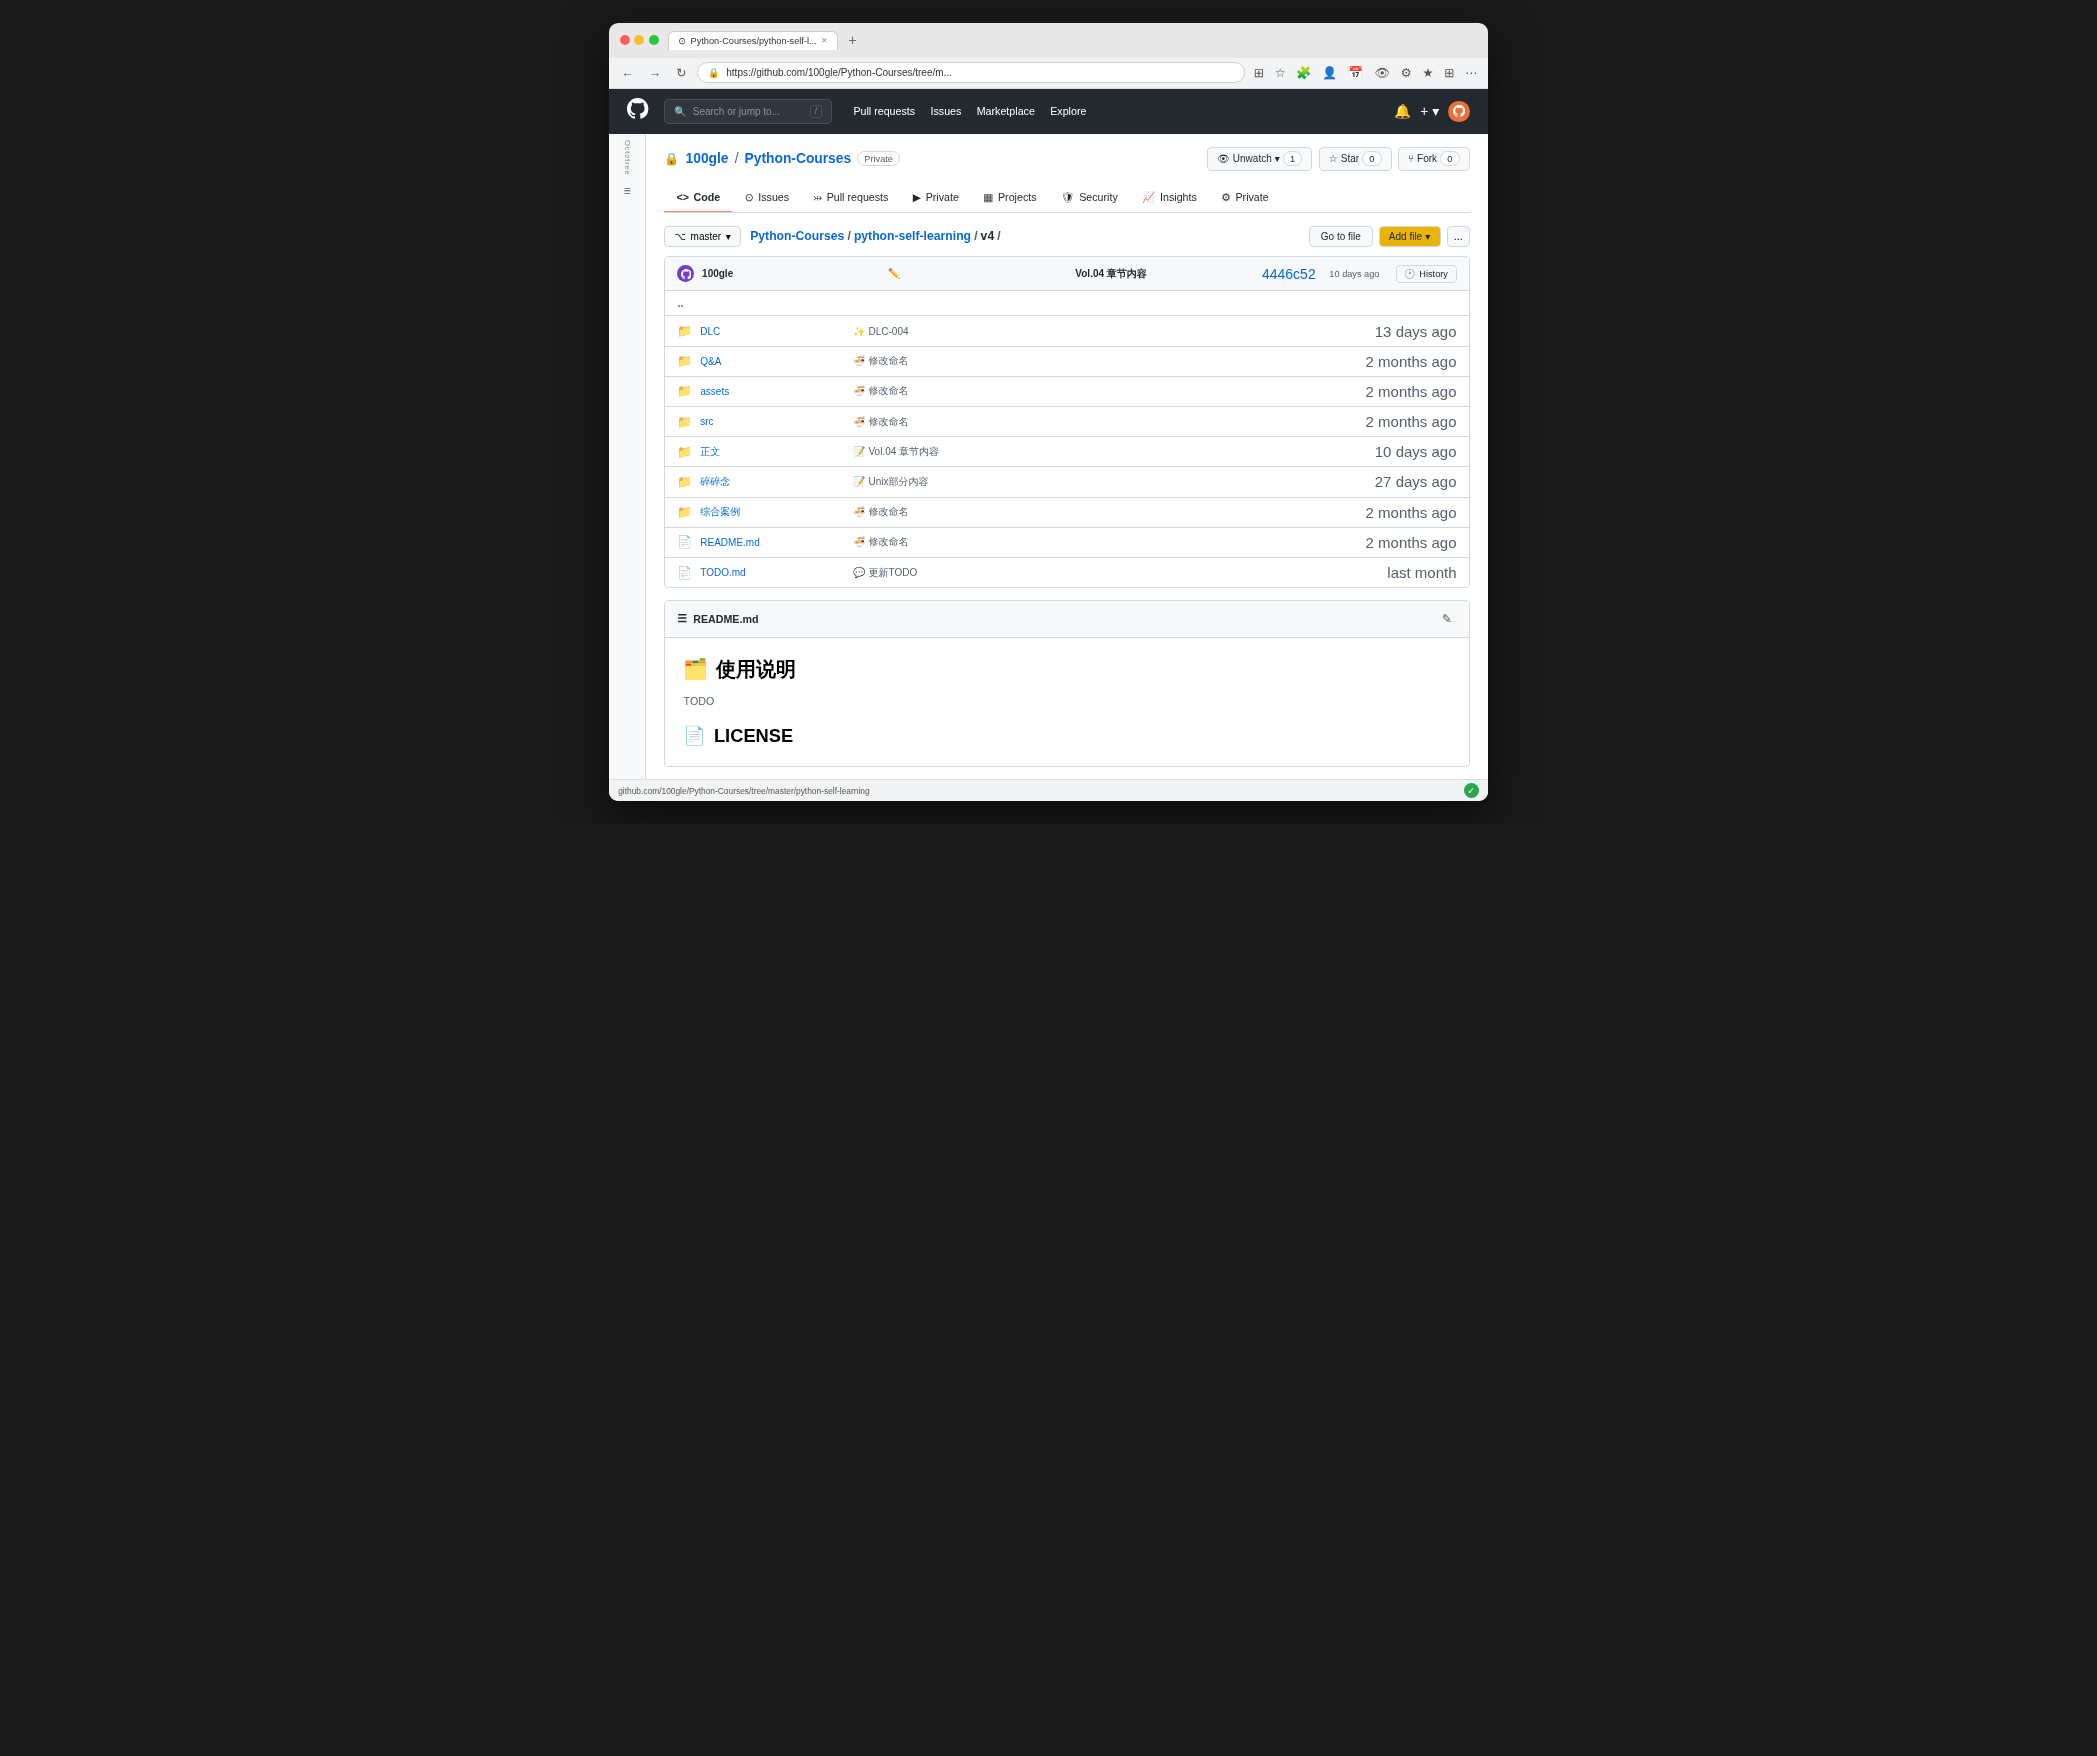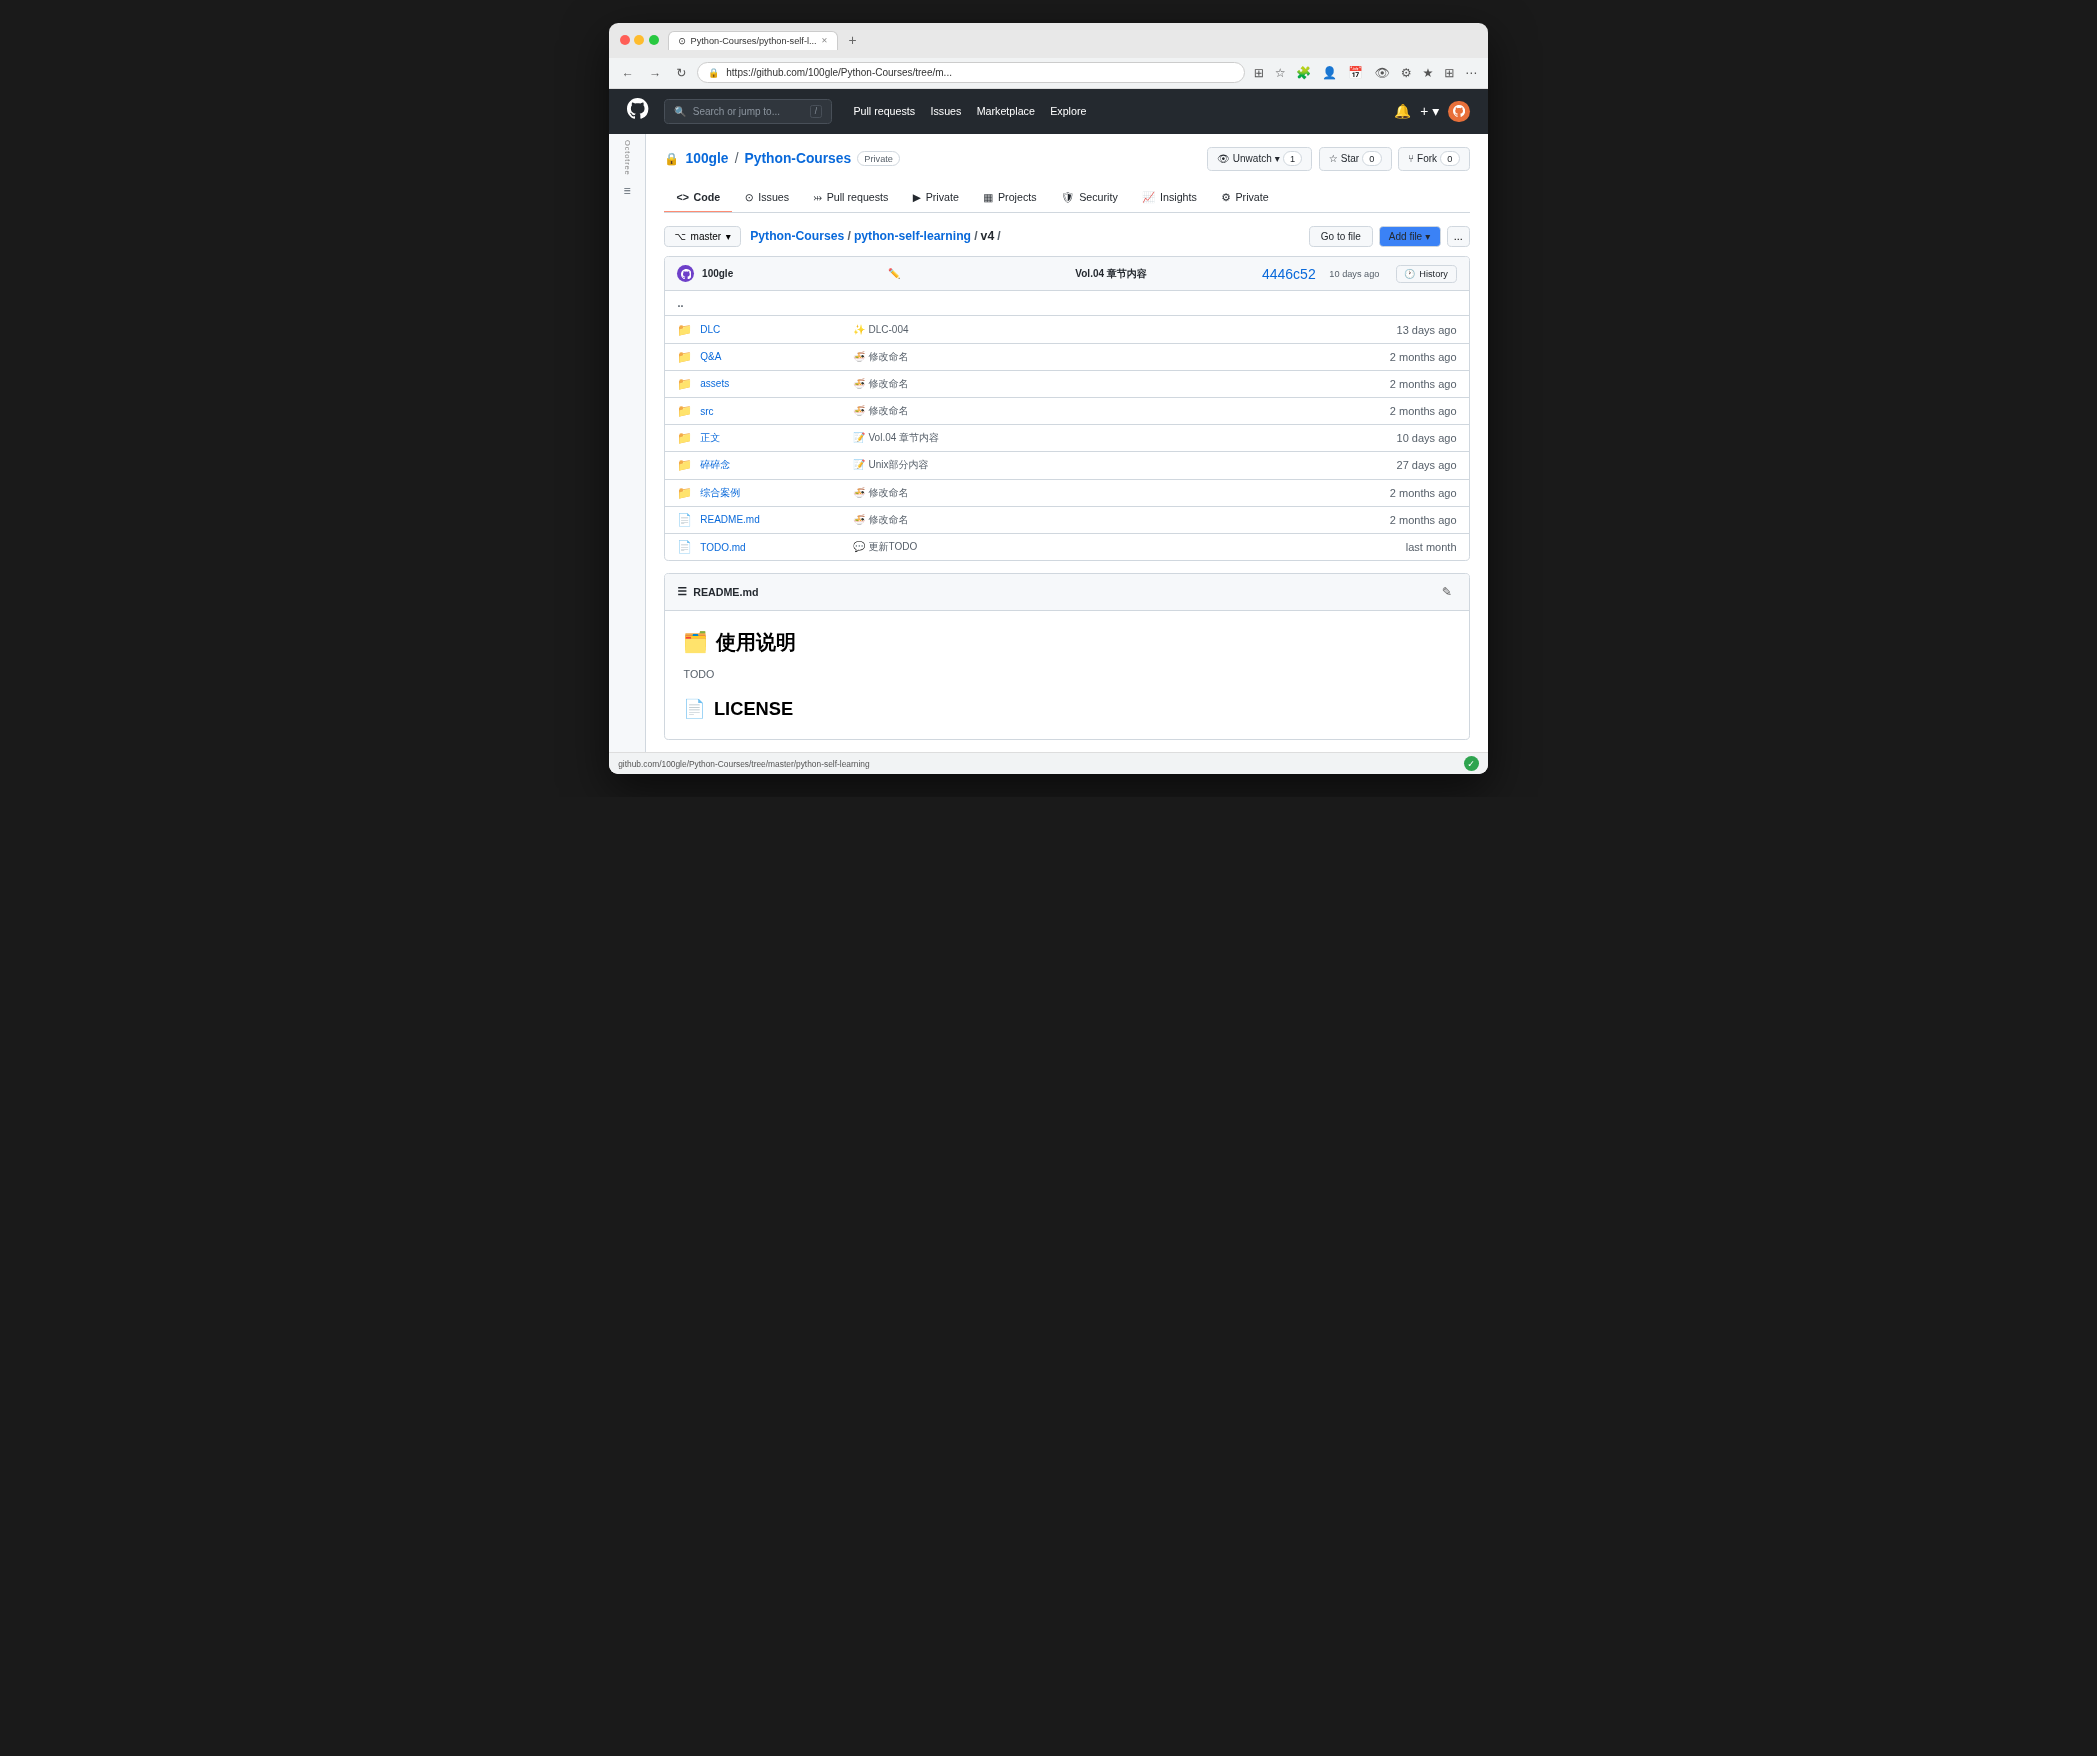--- a/index.html
+++ b/index.html
@@ -401,21 +401,21 @@
       color: #24292f;
     }
 
     .add-file-btn {
       display: flex;
       align-items: center;
       gap: 3.1px;
       padding: 3.8px 9.2px;
       border: 0.8px solid #d0d7de;
       border-radius: 4.6px;
-      background: #3b82f6;
+      background: #eab308;
       font-size: 10px;
       cursor: pointer;
       color: #24292f;
     }
 
     .more-btn {
       padding: 3.8px 6.1px;
       border: 0.8px solid #d0d7de;
       border-radius: 4.6px;
       background: #f6f8fa;
@@ -521,21 +521,21 @@
       flex: 1;
       overflow: hidden;
       text-overflow: ellipsis;
       white-space: nowrap;
     }
 
     .file-time {
       color: #57606a;
       text-align: right;
       flex: 0 0 92px;
-      font-size: 11px;
+      font-size: 15px;
     }
 
     .dotdot-row {
       padding: 6.1px 12.2px;
       border-bottom: 0.8px solid #d0d7de;
       color: #57606a;
       font-size: 10.7px;
       font-weight: 600;
     }
 

